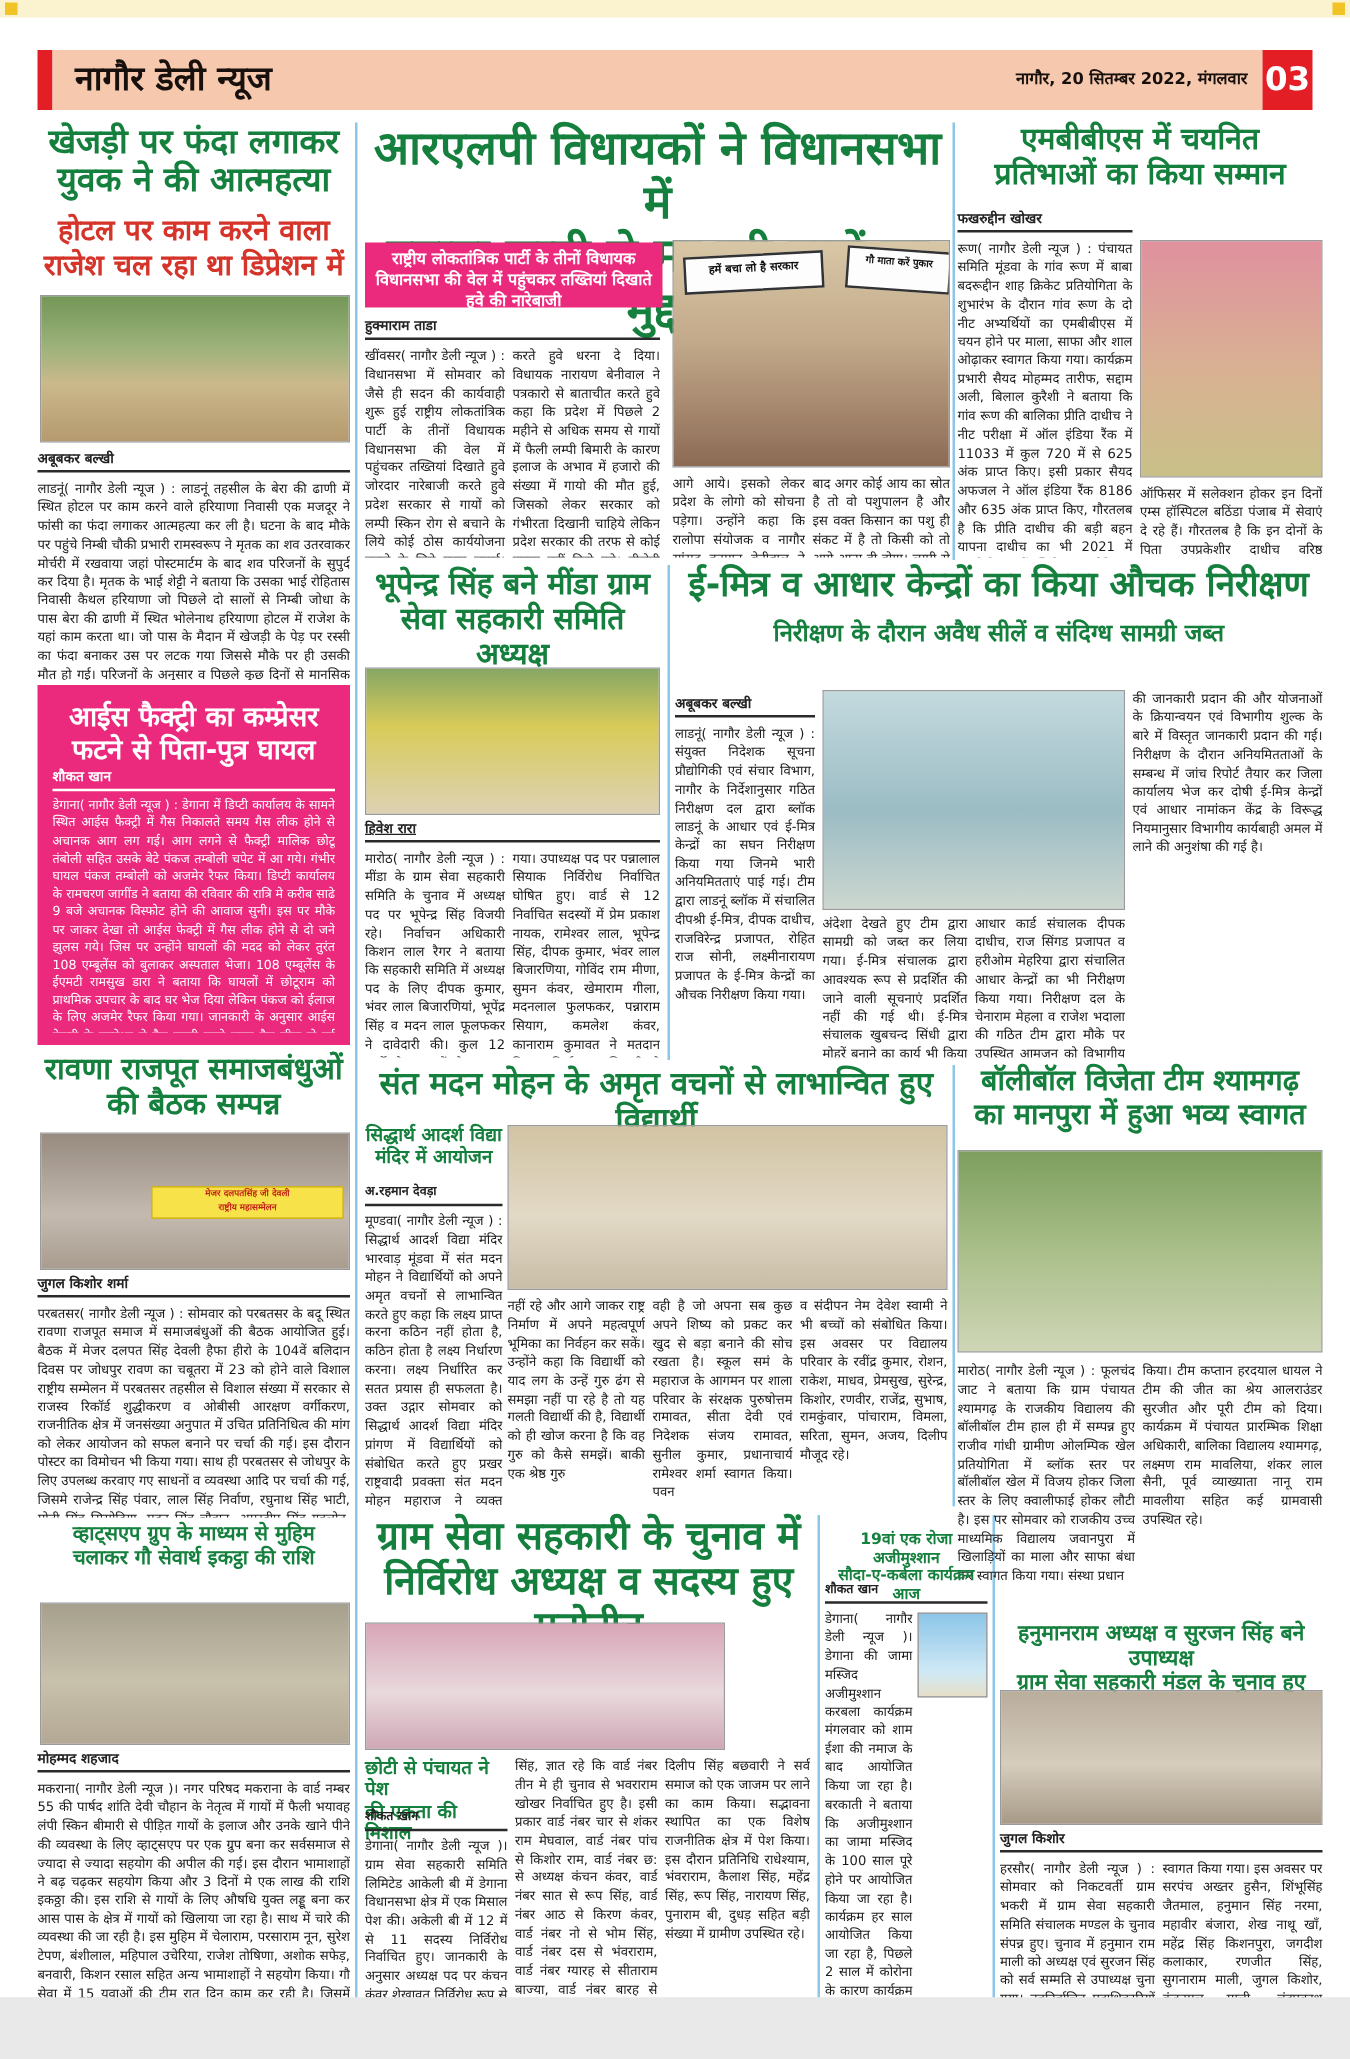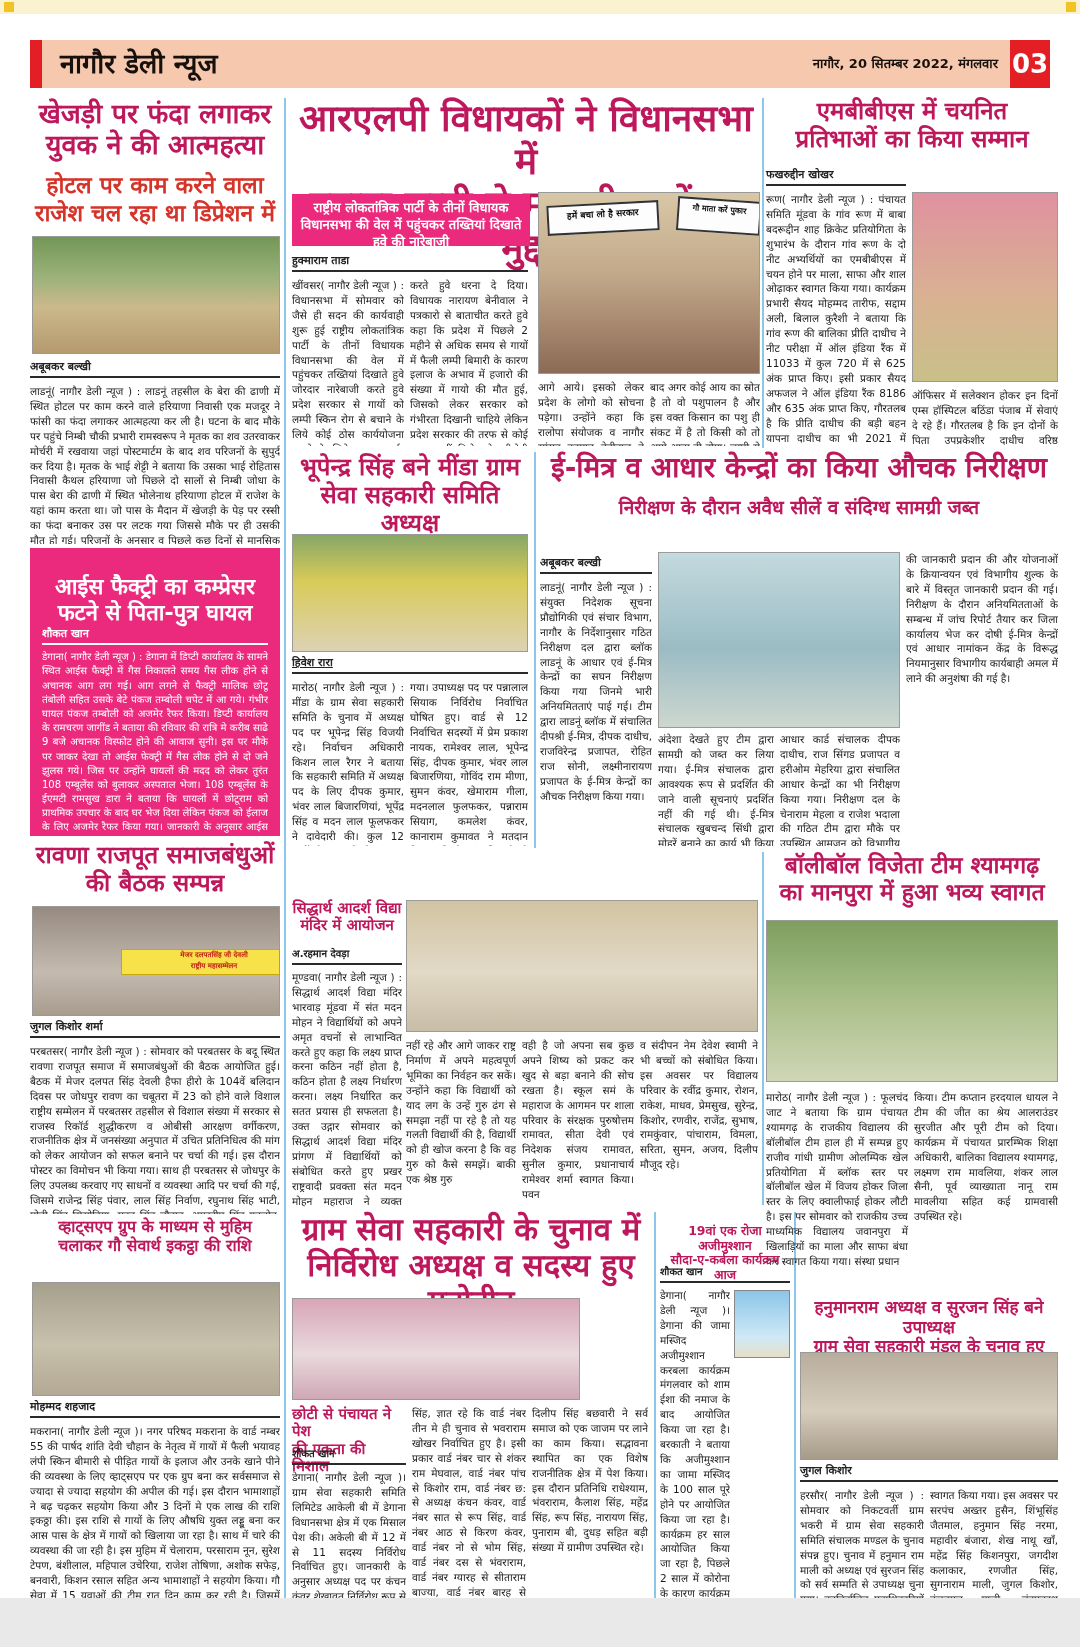--- a/index.html
+++ b/index.html
@@ -1,28 +1,28 @@
 <!DOCTYPE html>
 <html><head>
 <meta charset="utf-8">
 <style>
   html,body{margin:0;padding:0;background:#e9e9e9;}
   .page{position:relative;width:1080px;height:1598px;background:#ffffff;
         font-family:"DejaVu Sans",sans-serif;overflow:hidden;margin:0 auto;}
   .abs{position:absolute;box-sizing:border-box;}
   .prl{white-space:pre-line;}
-  .hl{font-weight:bold;color:#be185d;text-align:center;line-height:1.16;letter-spacing:0;}
+  .hl{font-weight:bold;color:#15803d;text-align:center;line-height:1.16;letter-spacing:0;}
   .red-sub{color:#d5342a;font-weight:bold;text-align:center;line-height:1.2;}
   .byline{font-size:11px;font-weight:bold;color:#222;border-bottom:2px solid #2a2a2a;
           padding-bottom:3px;line-height:1.2;}
   .byline.white{color:#fff;border-bottom-color:#fff;}
   .bodytxt{font-size:10.5px;line-height:1.42;text-align:justify;color:#1b1b1b;overflow:hidden;}
   .photo{overflow:hidden;border:1px solid #9a9a9a;}
   .vline{width:2px;background:#8cc6e8;}
-  .pinkbox{background:#ec2a7d;color:#fff;padding:26px 12px;}
+  .pinkbox{background:#ec2a7d;color:#fff;padding:14px 12px;}
   .pinkbox .hl{color:#fff;}
   .pink-sub{background:#ec2a7d;color:#fff;font-weight:bold;text-align:center;
             line-height:1.3;padding:6px 8px;}
   .topstrip{background:#fbf2d0;}
   .regmark{background:#f2c324;}
   .headerbar{background:#f6c9ae;}
   .header-accent{background:#e31e24;}
   .pagebox{background:#e31e24;color:#fff;font-weight:bold;text-align:center;}
   .masthead{font-weight:bold;color:#17100d;}
   .dateline{font-weight:bold;color:#17100d;text-align:right;}
@@ -37,21 +37,21 @@
   .ph-sant{background:linear-gradient(180deg,#d2c4a3 0%,#e2d9c6 55%,#c8bda6 100%);}
   .ph-volley{background:linear-gradient(180deg,#7d9f5e 0%,#aabf8a 50%,#cfd6b6 100%);}
   .ph-whatsapp{background:linear-gradient(180deg,#a5a08d 0%,#c8c1ac 55%,#b3a893 100%);}
   .ph-manonit{background:linear-gradient(180deg,#d8a6b7 0%,#e9d9dd 55%,#cfa8b5 100%);}
   .ph-mosque{background:linear-gradient(180deg,#8cc5e8 0%,#cfe9f6 70%,#e6dfc8 100%);float:right;
              width:54px;height:66px;margin:2px 0 2px 4px;border:1px solid #888;}
   .ph-hanuman{background:linear-gradient(180deg,#b9ad9c 0%,#d6cdbd 55%,#a79a87 100%);}
   .placard{position:absolute;background:#fdfdfd;border:2px solid #333;color:#111;
            font-weight:bold;text-align:center;padding:2px;overflow:hidden;}
   .bannerstrip{position:absolute;background:#f8e24a;color:#c22017;font-weight:bold;
-               text-align:center;overflow:hidden;border:1px solid #c9a90a;padding-left:16px;}
+               text-align:center;overflow:hidden;border:1px solid #c9a90a;}
 </style>
 </head>
 <body>
 
 <div class="page">
 
   <div class="abs topstrip" style="left:0;top:0;width:1080px;height:14px;"></div>
   <div class="abs regmark" style="left:4px;top:2px;width:10px;height:10px;"></div>
   <div class="abs regmark" style="left:1066px;top:2px;width:10px;height:10px;"></div>
 
@@ -131,20 +131,21 @@
   <div class="abs hl" style="left:540px;top:452px;width:518px;font-size:28px;">ई-मित्र व आधार केन्द्रों का किया औचक निरीक्षण</div>
   <div class="abs hl" style="left:540px;top:496px;width:518px;font-size:19px;">निरीक्षण के दौरान अवैध सीलें व संदिग्ध सामग्री जब्त</div>
   <div class="abs byline" style="left:540px;top:556px;width:112px;">अबूबकर बल्खी</div>
   <div class="abs bodytxt" style="left:540px;top:580px;width:112px;height:266px;">लाडनूं( नागौर डेली न्यूज ) : संयुक्त निदेशक सूचना प्रौद्योगिकी एवं संचार विभाग, नागौर के निर्देशानुसार गठित निरीक्षण दल द्वारा ब्लॉक लाडनूं के आधार एवं ई-मित्र केन्द्रों का सघन निरीक्षण किया गया जिनमे भारी अनियमितताएं पाई गई। टीम द्वारा लाडनूं ब्लॉक में संचालित दीपश्री ई-मित्र, दीपक दाधीच, राजविरेन्द्र प्रजापत, रोहित राज सोनी, लक्ष्मीनारायण प्रजापत के ई-मित्र केन्द्रों का औचक निरीक्षण किया गया।</div>
   <div class="abs photo ph-emitra" style="left:658px;top:552px;width:242px;height:176px;"></div>
   <div class="abs bodytxt" style="left:906px;top:552px;width:152px;height:294px;">की जानकारी प्रदान की और योजनाओं के क्रियान्वयन एवं विभागीय शुल्क के बारे में विस्तृत जानकारी प्रदान की गई। निरीक्षण के दौरान अनियमितताओं के सम्बन्ध में जांच रिपोर्ट तैयार कर जिला कार्यालय भेज कर दोषी ई-मित्र केन्द्रों एवं आधार नामांकन केंद्र के विरूद्ध नियमानुसार विभागीय कार्यबाही अमल में लाने की अनुशंषा की गई है।</div>
   <div class="abs bodytxt" style="left:658px;top:732px;width:116px;height:114px;">अंदेशा देखते हुए टीम द्वारा सामग्री को जब्त कर लिया गया। ई-मित्र संचालक द्वारा आवश्यक रूप से प्रदर्शित की जाने वाली सूचनाएं प्रदर्शित नहीं की गई थी। ई-मित्र संचालक खुबचन्द सिंधी द्वारा मोहरें बनाने का कार्य भी किया जाता है परन्तु अधिकृत रूप से मोहर निर्माता होने के सम्बन्ध में उनके पास से कोई तथ्य प्रमाण उलब्ध नहीं करवाया गया। जिला स्तरीय टीम द्वारा लाडनूं क्षेत्र में</div>
   <div class="abs bodytxt" style="left:780px;top:732px;width:120px;height:114px;">आधार कार्ड संचालक दीपक दाधीच, राज सिंगड प्रजापत व हरीओम मेहरिया द्वारा संचालित आधार केन्द्रों का भी निरीक्षण किया गया। निरीक्षण दल के चेनाराम मेहला व राजेश भदाला की गठित टीम द्वारा मौके पर उपस्थित आमजन को विभागीय योजनाओं</div>
   <div class="abs bodytxt" style="left:540px;top:848px;width:0;height:0;">इसमें नगरपालिका के पास स्थित खुबचन्द सिंधी द्वारा संचालित दीपश्री ई-मित्र पर कई प्रकार की निजी एवं अन्य प्रकार की गम्भीर अनियमितताएं पाई गए। ई-मित्र पर विभिन्न सरकारी अधिकारियों एवं जन प्रतिनिधियों की फर्जी मोहरें मौके पर प्राप्त की गई। साथ ही खाली शपथ पत्रों पर नोटेरी पब्लिक एवं अन्य जन प्रतिनिधियों की मोहरें लगी हुई मिली जिनसे फर्जी कार्य होने का</div>
 
+  <div class="abs hl" style="left:292px;top:852px;width:466px;font-size:25px;">संत मदन मोहन के अमृत वचनों से लाभान्वित हुए विद्यार्थी</div>
   <div class="abs hl prl" style="left:292px;top:900px;width:110px;font-size:15px;">सिद्धार्थ आदर्श विद्या
 मंदिर में आयोजन</div>
   <div class="abs byline" style="left:292px;top:948px;width:110px;font-size:10px;">अ.रहमान देवड़ा</div>
   <div class="abs bodytxt" style="left:292px;top:970px;width:110px;height:238px;">मूण्डवा( नागौर डेली न्यूज ) : सिद्धार्थ आदर्श विद्या मंदिर भारवाड़ मूंडवा में संत मदन मोहन ने विद्यार्थियों को अपने अमृत वचनों से लाभान्वित करते हुए कहा कि लक्ष्य प्राप्त करना कठिन नहीं होता है, कठिन होता है लक्ष्य निर्धारण करना। लक्ष्य निर्धारित कर सतत प्रयास ही सफलता है। उक्त उद्गार सोमवार को सिद्धार्थ आदर्श विद्या मंदिर प्रांगण में विद्यार्थियों को संबोधित करते हुए प्रखर राष्ट्रवादी प्रवक्ता संत मदन मोहन महाराज ने व्यक्त किए। उन्होंने कहा की सरलता, सहजता और सजगता बच्चों को यह तीन सूत्र जीवन में अपनाने चाहिए ताकि विद्याध्ययन में उन्हें समस्या</div>
   <div class="abs photo ph-sant" style="left:406px;top:900px;width:352px;height:132px;"></div>
   <div class="abs bodytxt" style="left:406px;top:1038px;width:110px;height:170px;">नहीं रहे और आगे जाकर राष्ट्र निर्माण में अपने महत्वपूर्ण भूमिका का निर्वहन कर सकें। उन्होंने कहा कि विद्यार्थी को याद लग के उन्हें गुरु ढंग से समझा नहीं पा रहे है तो यह गलती विद्यार्थी की है, विद्यार्थी को ही खोज करना है कि वह गुरु को कैसे समझें। बाकी एक श्रेष्ठ गुरु</div>
   <div class="abs bodytxt" style="left:522px;top:1038px;width:112px;height:170px;">वही है जो अपना सब कुछ अपने शिष्य को प्रकट कर खुद से बड़ा बनाने की सोच रखता है। स्कूल समं के महाराज के आगमन पर शाला परिवार के संरक्षक पुरुषोत्तम रामावत, सीता देवी एवं निदेशक संजय रामावत, सुनील कुमार, प्रधानाचार्य रामेश्वर शर्मा स्वागत किया। पवन</div>
   <div class="abs bodytxt" style="left:640px;top:1038px;width:118px;height:170px;">व संदीपन नेम देवेश स्वामी ने भी बच्चों को संबोधित किया। इस अवसर पर विद्यालय परिवार के रवींद्र कुमार, रोशन, राकेश, माधव, प्रेमसुख, सुरेन्द्र, किशोर, रणवीर, राजेंद्र, सुभाष, रामकुंवार, पांचाराम, विमला, सरिता, सुमन, अजय, दिलीप मौजूद रहे।</div>
 
   <div class="abs hl prl" style="left:766px;top:852px;width:292px;font-size:23px;">बॉलीबॉल विजेता टीम श्यामगढ़

